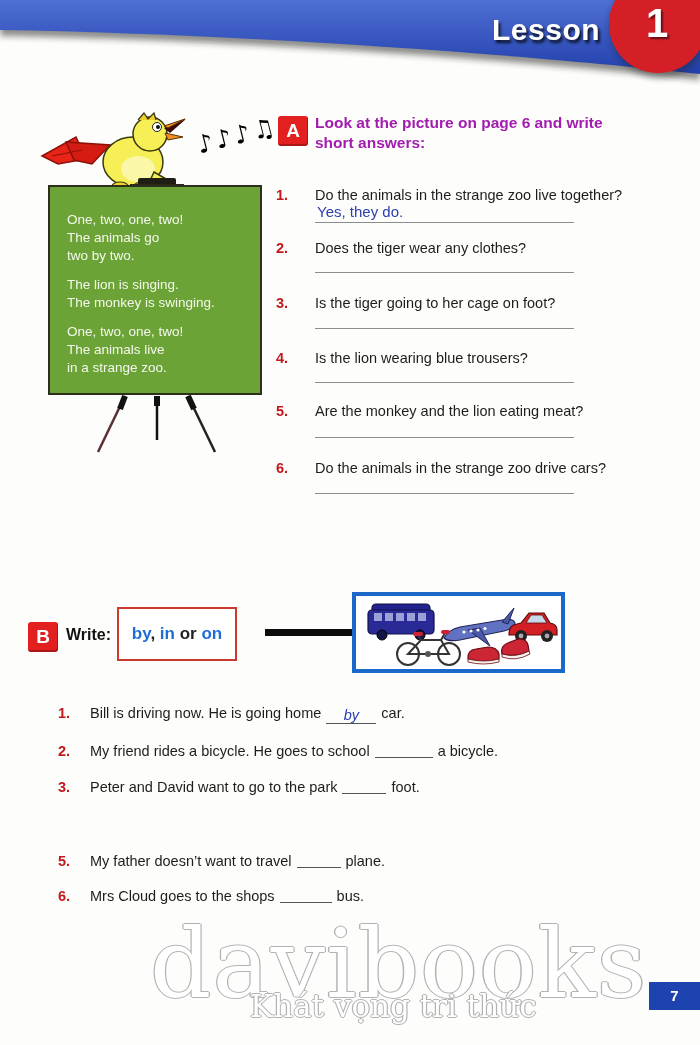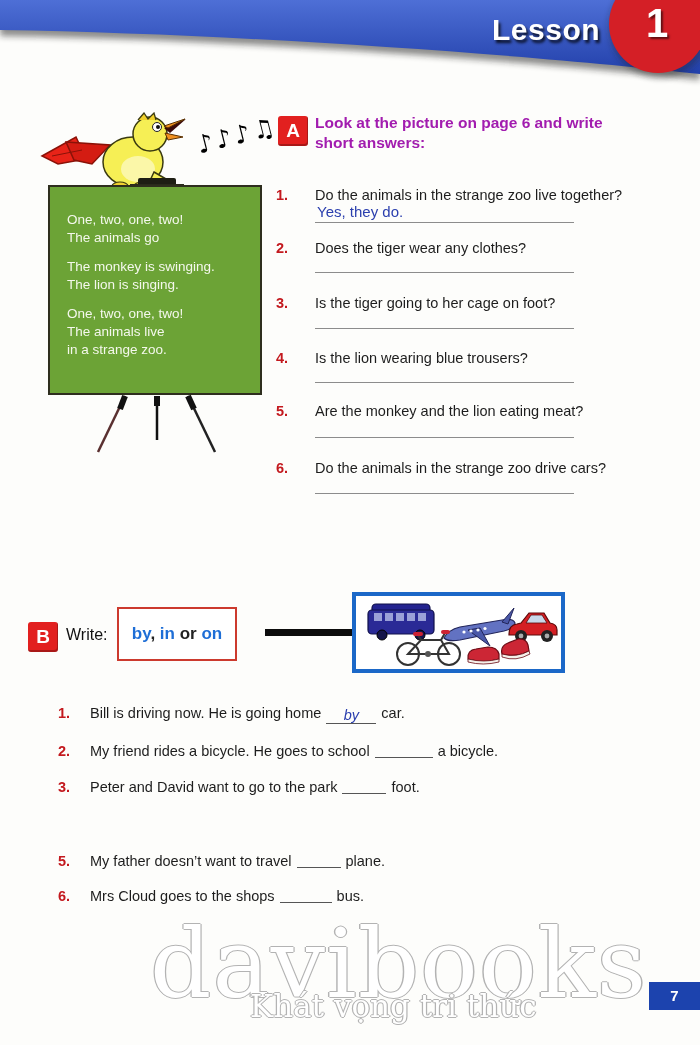--- a/index.html
+++ b/index.html
@@ -55,21 +55,21 @@
   }
   .q-row { position:absolute; left:276px; width:390px; font-size:14.5px; }
   .q-row .num { display:inline-block; width:39px; color:#c3191e; font-weight:bold; }
   .a-line {
     position:absolute; left:315px; width:257px; height:20px; line-height:20px;
     border-bottom:1.6px solid #8c8c8c; box-sizing:content-box;
     color:#2b3fae; font-size:15px; padding-left:2px;
   }
 
   
-  .write-label { position:absolute; left:66px; top:626px; font-size:16px; font-weight:normal; color:#111; }
+  .write-label { position:absolute; left:66px; top:626px; font-size:16px; font-weight:bold; color:#111; }
   .choices-box {
     position:absolute; left:117px; top:607px; width:120px; height:54px;
     border:2px solid #cc3a2e; background:#fff; box-sizing:border-box;
     text-align:center; line-height:50px; font-size:17px; font-weight:bold;
     white-space:pre;
   }
   .choice-blue { color:#1e6ed6; }
   .choice-black { color:#222; }
   .connector { position:absolute; left:265px; top:629px; width:87px; height:7px; background:#0c0c0c; }
   .vehicles-box {
@@ -153,24 +153,25 @@
     </g>
   </svg>
   <div class="music-notes">♪♪♪♫</div>
 
   <div class="board-knob"></div>
   <div class="board-knob2"></div>
   <div class="song-board">
     <div class="stanza">
       <div class="line">One, two, one, two!</div>
       <div class="line">The animals go</div>
+      <div class="line">two by two.</div>
     </div>
     <div class="stanza">
+      <div class="line">The lion is singing.</div>
       <div class="line">The monkey is swinging.</div>
-      <div class="line">The lion is singing.</div>
     </div>
     <div class="stanza">
       <div class="line">One, two, one, two!</div>
       <div class="line">The animals live</div>
       <div class="line">in a strange zoo.</div>
     </div>
   </div>
   <svg class="easel-svg" width="160" height="62" viewBox="0 0 160 62">
     <line x1="45" y1="2" x2="18" y2="58" stroke="#5a3030" stroke-width="2.5"></line>
     <line x1="45" y1="2" x2="40" y2="15" stroke="#111" stroke-width="6"></line>

